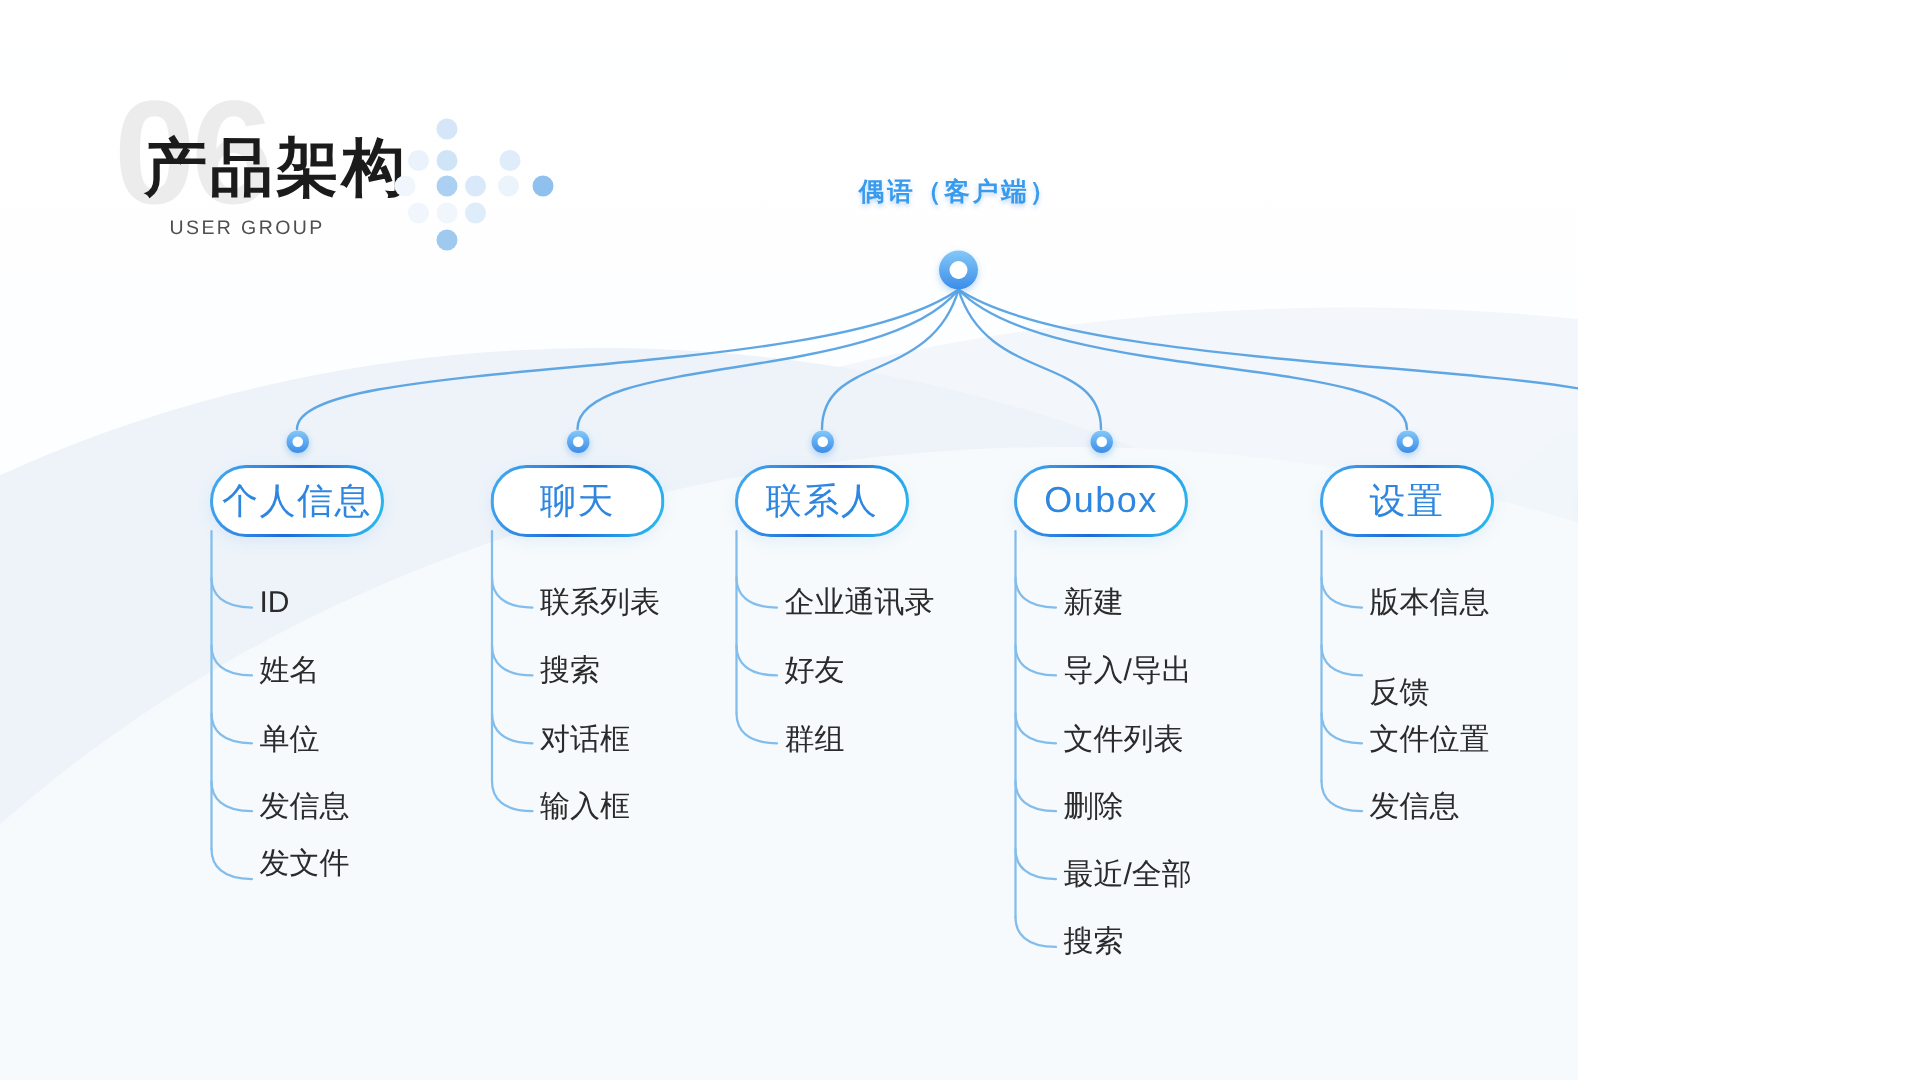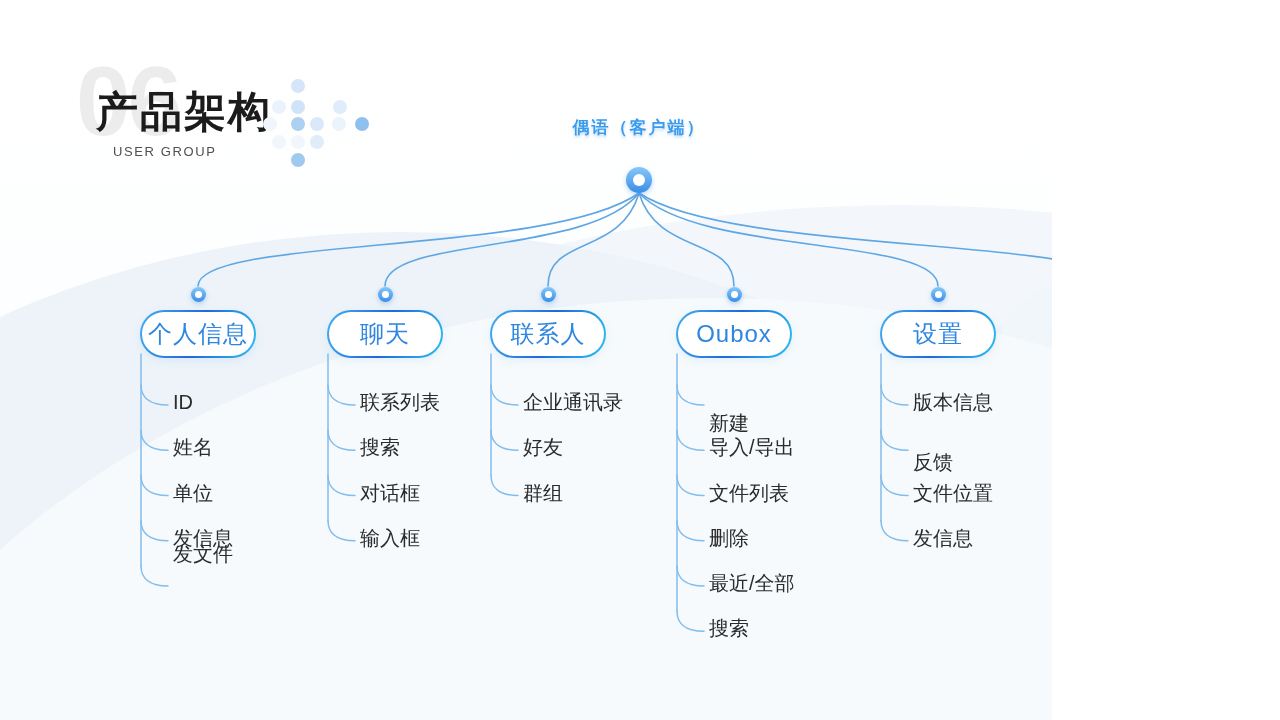--- a/index.html
+++ b/index.html
@@ -135,41 +135,41 @@
 
   <div id="tree">
       <div class="ring ring-small" style="left: 190.5px; top: 286.5px;"></div>
       <div class="pill" style="left: 140px; top: 310px;">
         <span>个人信息</span>
       </div>
       <div class="item" style="left: 173px; top: 388px;">ID</div>
       <div class="item" style="left: 173px; top: 433.25px;">姓名</div>
       <div class="item" style="left: 173px; top: 478.5px;">单位</div>
       <div class="item" style="left: 173px; top: 523.75px;">发信息</div>
-      <div class="item" style="left: 173px; top: 540px; text-align: center;">发文件</div>
+      <div class="item" style="left: 173px; top: 562px; text-align: center;">发文件</div>
       <div class="ring ring-small" style="left: 377.5px; top: 286.5px;"></div>
       <div class="pill" style="left: 327px; top: 310px;">
         <span>聊天</span>
       </div>
       <div class="item" style="left: 360px; top: 388px;">联系列表</div>
       <div class="item" style="left: 360px; top: 433.25px;">搜索</div>
       <div class="item" style="left: 360px; top: 478.5px;">对话框</div>
       <div class="item" style="left: 360px; top: 523.75px;">输入框</div>
       <div class="ring ring-small" style="left: 540.5px; top: 286.5px;"></div>
       <div class="pill" style="left: 490px; top: 310px;">
         <span>联系人</span>
       </div>
       <div class="item" style="left: 523px; top: 388px;">企业通讯录</div>
       <div class="item" style="left: 523px; top: 433.25px;">好友</div>
       <div class="item" style="left: 523px; top: 478.5px;">群组</div>
       <div class="ring ring-small" style="left: 726.5px; top: 286.5px;"></div>
       <div class="pill" style="left: 676px; top: 310px;">
         <span>Oubox</span>
       </div>
-      <div class="item" style="left: 709px; top: 388px; margin-top: 21px;">新建</div>
+      <div class="item" style="left: 709px; top: 388px;">新建</div>
       <div class="item" style="left: 709px; top: 433.25px;">导入/导出</div>
       <div class="item" style="left: 709px; top: 478.5px;">文件列表</div>
       <div class="item" style="left: 709px; top: 523.75px;">删除</div>
       <div class="item" style="left: 709px; top: 569px;">最近/全部</div>
       <div class="item" style="left: 709px; top: 614.25px;">搜索</div>
       <div class="ring ring-small" style="left: 930.5px; top: 286.5px;"></div>
       <div class="pill" style="left: 880px; top: 310px;">
         <span>设置</span>
       </div>
       <div class="item" style="left: 913px; top: 388px;">版本信息</div>

